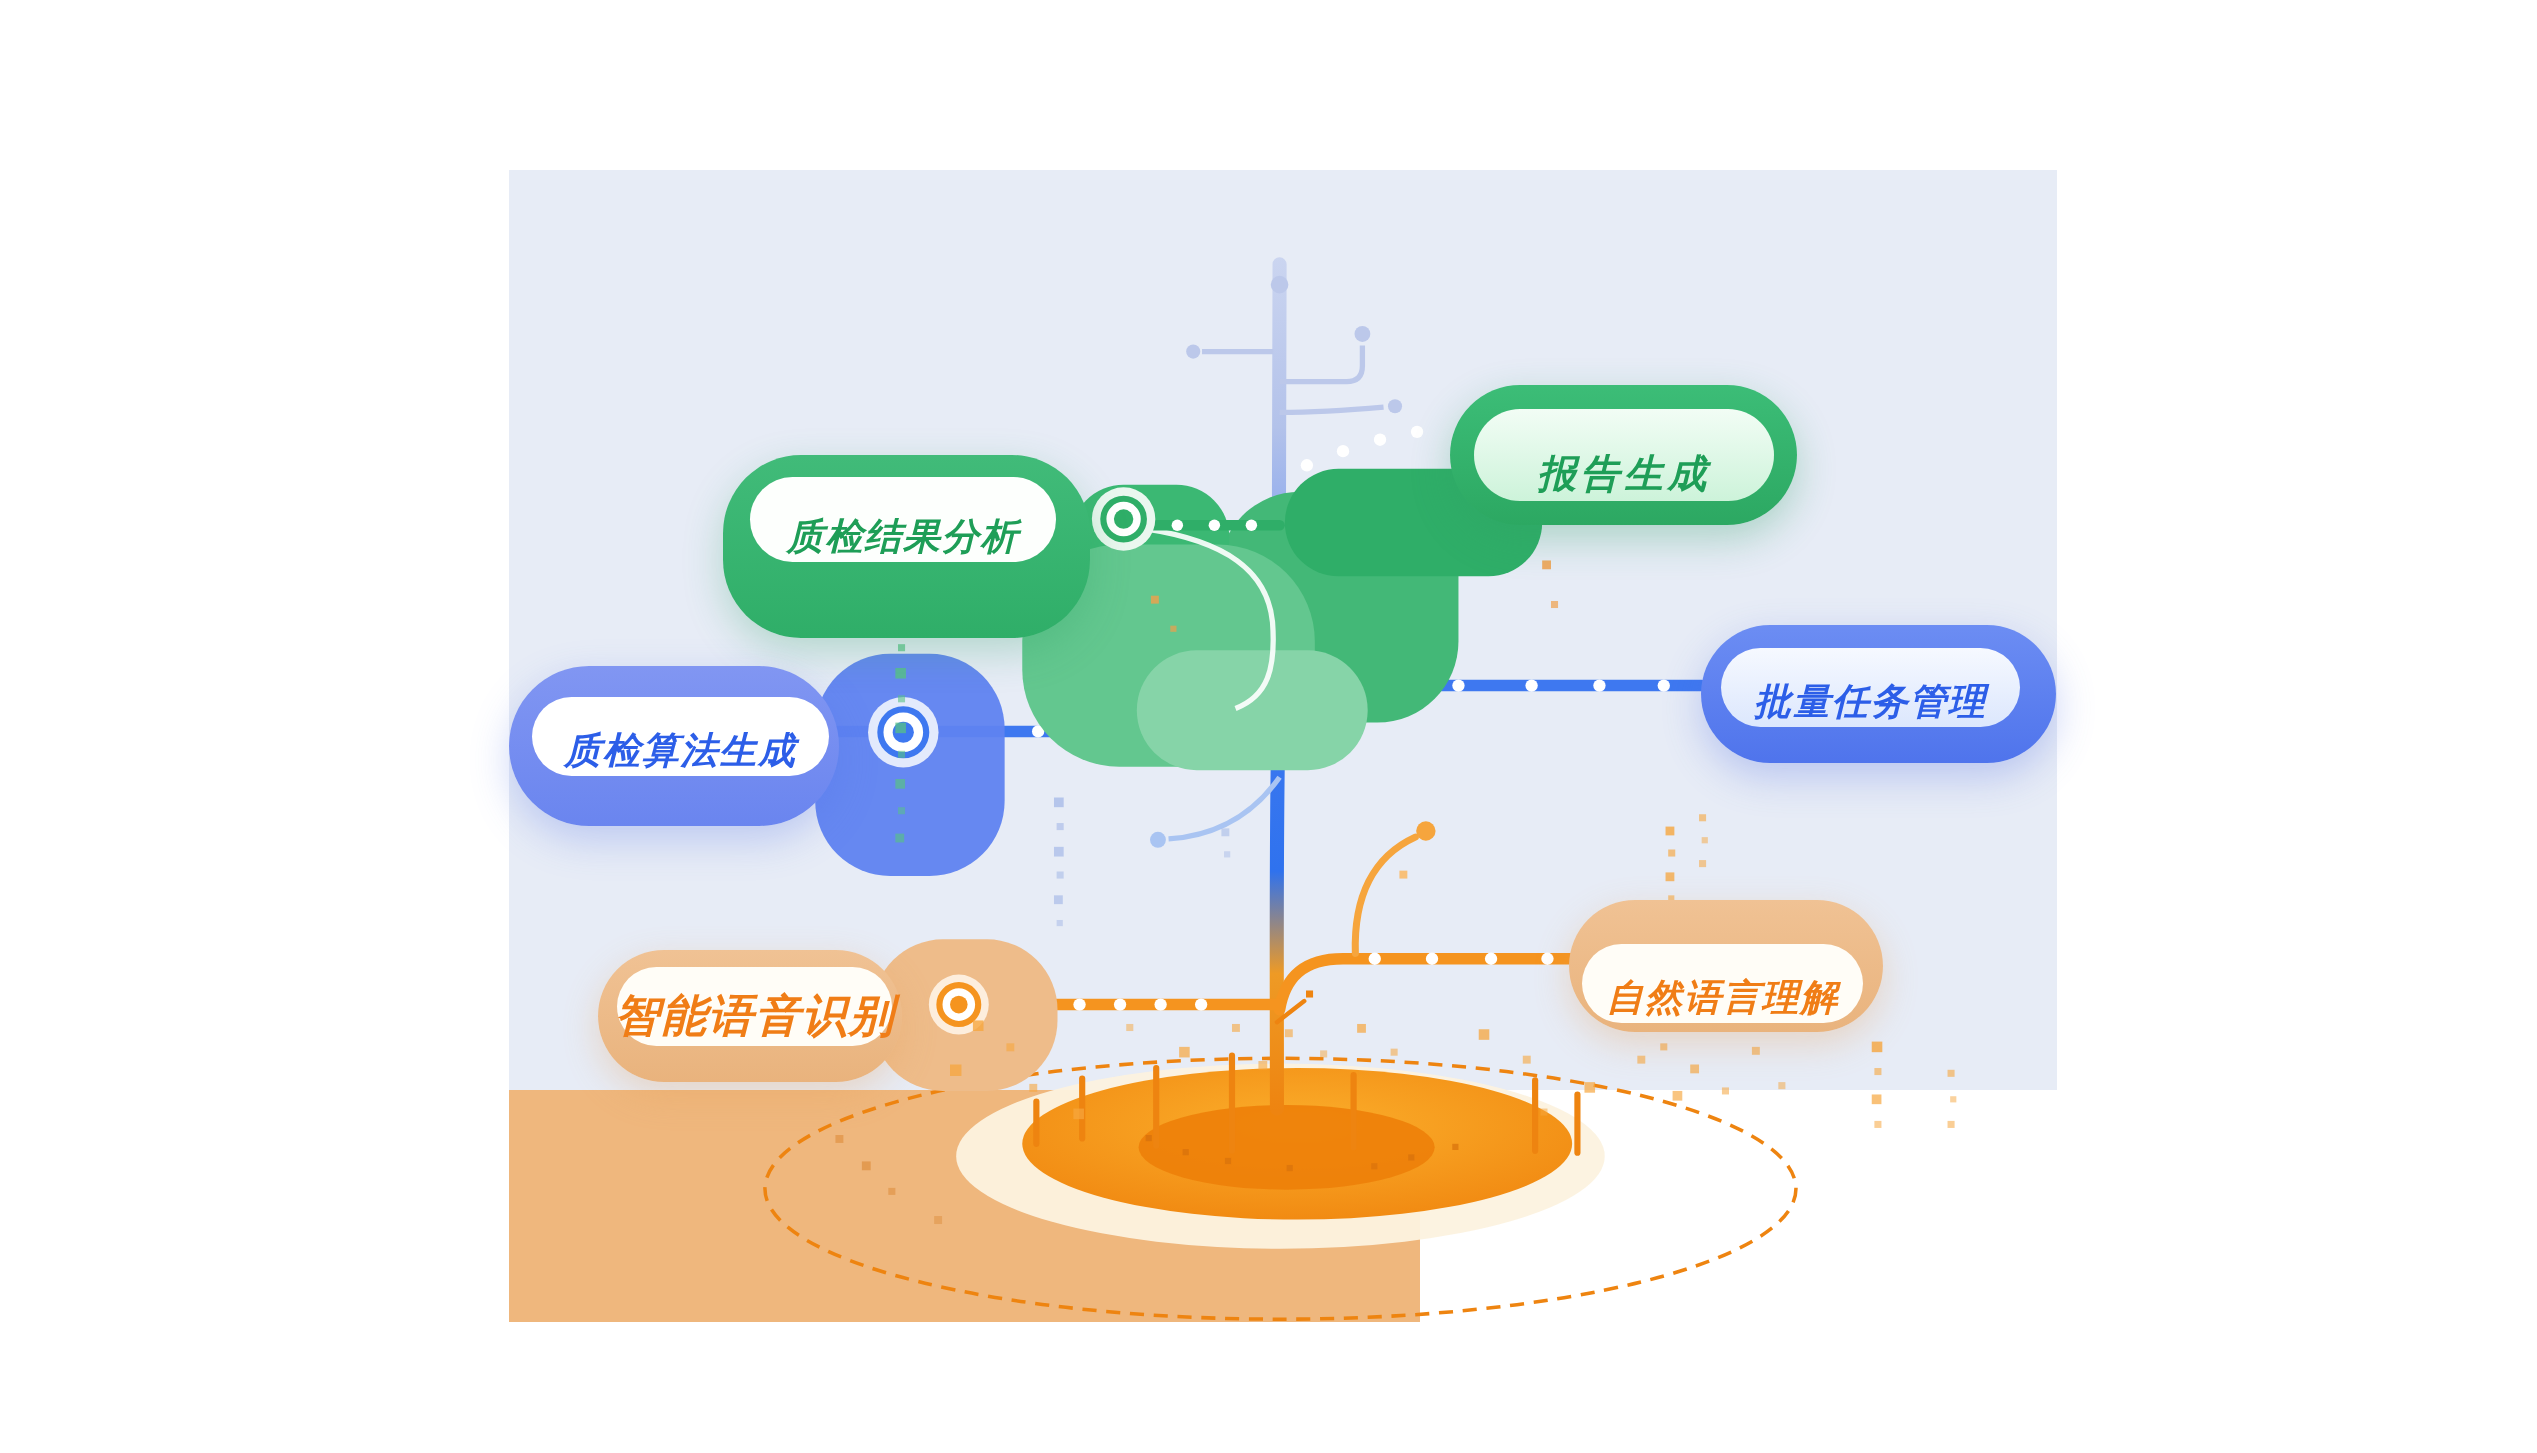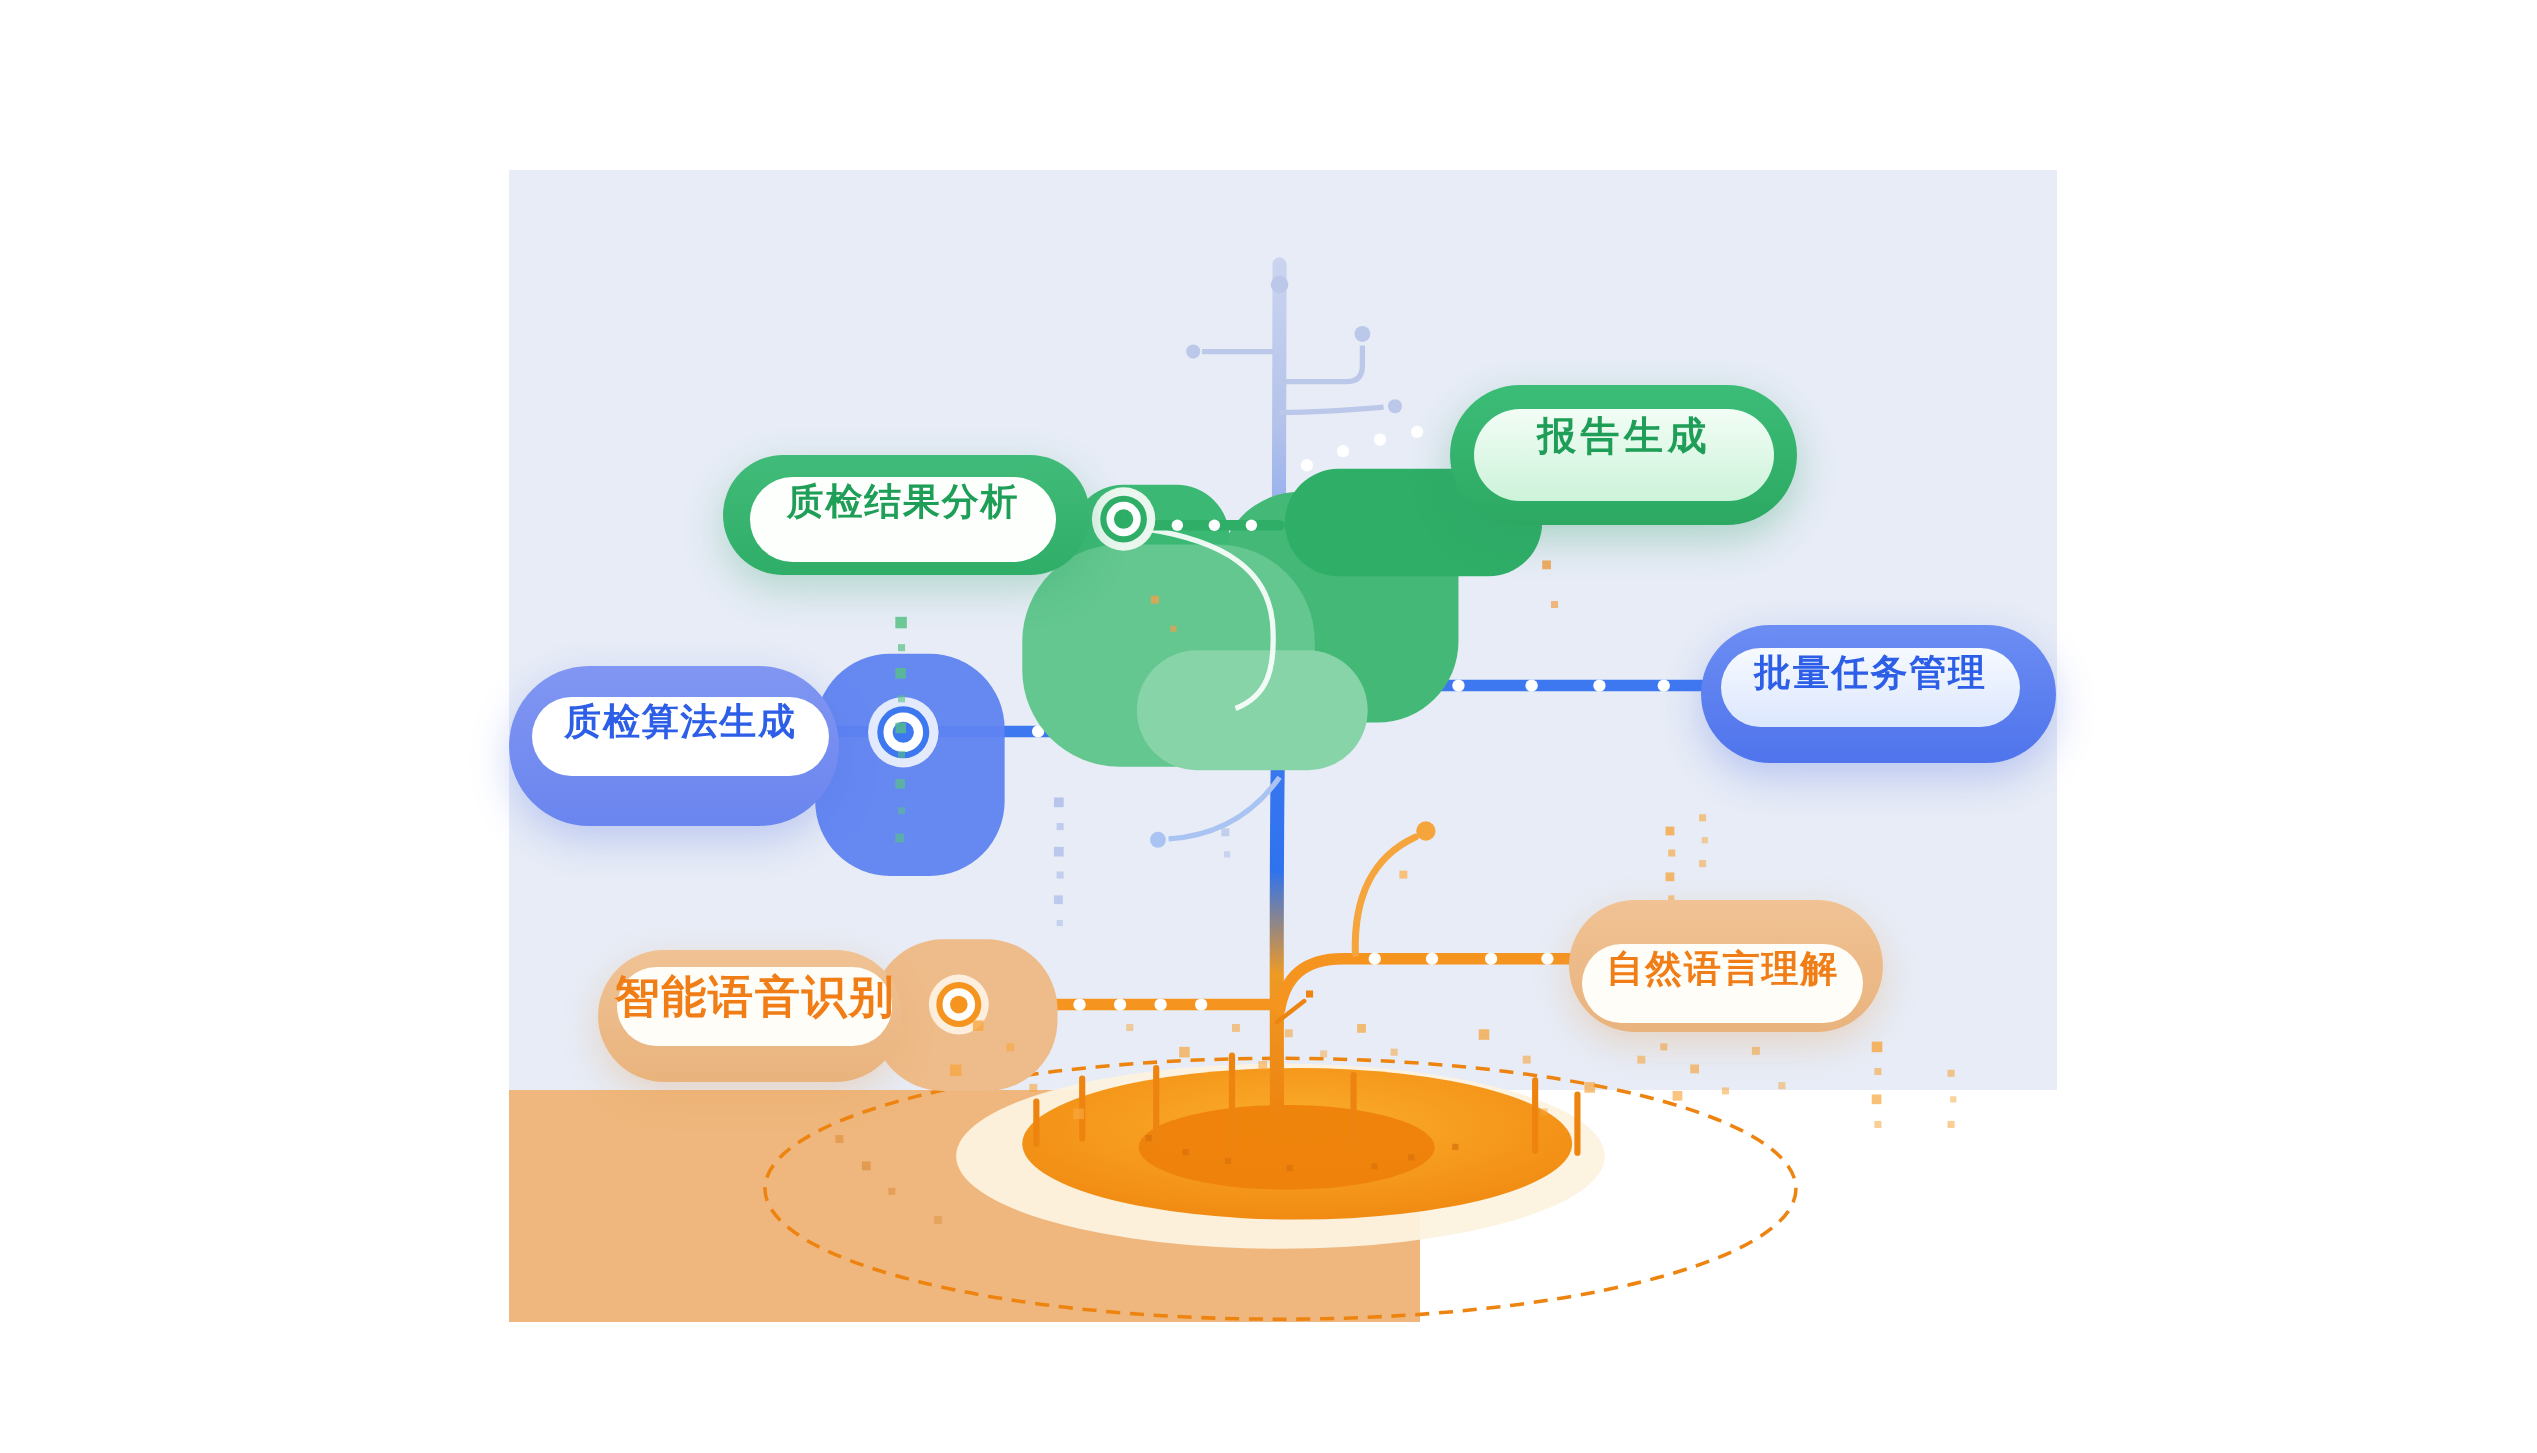--- a/index.html
+++ b/index.html
@@ -8,36 +8,36 @@
   .canvas { position:relative; width:2538px; height:1454px; background:#ffffff; }
 
   .bg-panel { position:absolute; left:509px; top:170px; width:1548px; height:920px;
               background:var(--bg-panel); z-index:0; }
   .ground   { position:absolute; left:509px; top:1090px; width:911px; height:232px;
               background:var(--ground); z-index:0; }
 
   .art { position:absolute; left:0; top:0; z-index:2; }
 
   .pill { position:absolute; z-index:3; display:flex; align-items:center; justify-content:center; }
-  .pill .inner { position:absolute; display:flex; align-items:flex-start; justify-content:center;
-                 border-radius:880px; white-space:nowrap; }
+  .pill .inner { position:absolute; display:flex; align-items:flex-end; justify-content:center;
+                 border-radius:880px; white-space:nowrap;font-style:italic; }
 
   .pill-qa { left:1140px; top:174px; width:291px; height:85px; border-radius:42px;
              background:linear-gradient(180deg,#ffffff 0%,#f4f8fd 55%,#e2ebf9 100%);
              box-shadow:0 12.3px 35px rgba(120,150,210,.38);
              color:var(--qa-text); font-size:39px; font-weight:600; letter-spacing:3.5px; }
 
   .pill-report { left:1450px; top:385px; width:347px; height:140px; border-radius:70px;
                  background:linear-gradient(180deg,#3cbd77 0%,#2ca862 100%);
                  box-shadow:0 14px 39px rgba(46,160,100,.32); }
   .pill-report .inner { left:24px; top:24px; width:300px; height:92px;
                  background:linear-gradient(180deg,#f2fdf5 0%,#cdf3da 100%);
                  color:var(--green-text); font-size:39px; font-weight:700; letter-spacing:4.4px; }
 
-  .pill-analysis { left:723px; top:455px; width:367px; height:120px; border-radius:78px;
+  .pill-analysis { left:723px; top:455px; width:367px; height:183px; border-radius:78px;
                  background:linear-gradient(180deg,#41bb79 0%,#2fae68 100%);
                  box-shadow:0 14px 39px rgba(46,160,100,.28); }
   .pill-analysis .inner { left:27px; top:22px; width:306px; height:85px; background:#fdfffd;
                  color:var(--green-text); font-size:37px; font-weight:700; letter-spacing:1.8px; }
 
   .pill-batch { left:1701px; top:625px; width:355px; height:138px; border-radius:70px;
                  background:linear-gradient(180deg,#6c8df3 0%,#4f74ec 100%);
                  box-shadow:0 14px 39px rgba(80,110,230,.30); }
   .pill-batch .inner { left:20px; top:23px; width:299px; height:79px;
                  background:linear-gradient(180deg,#f6f9ff 0%,#dce7fd 100%);

